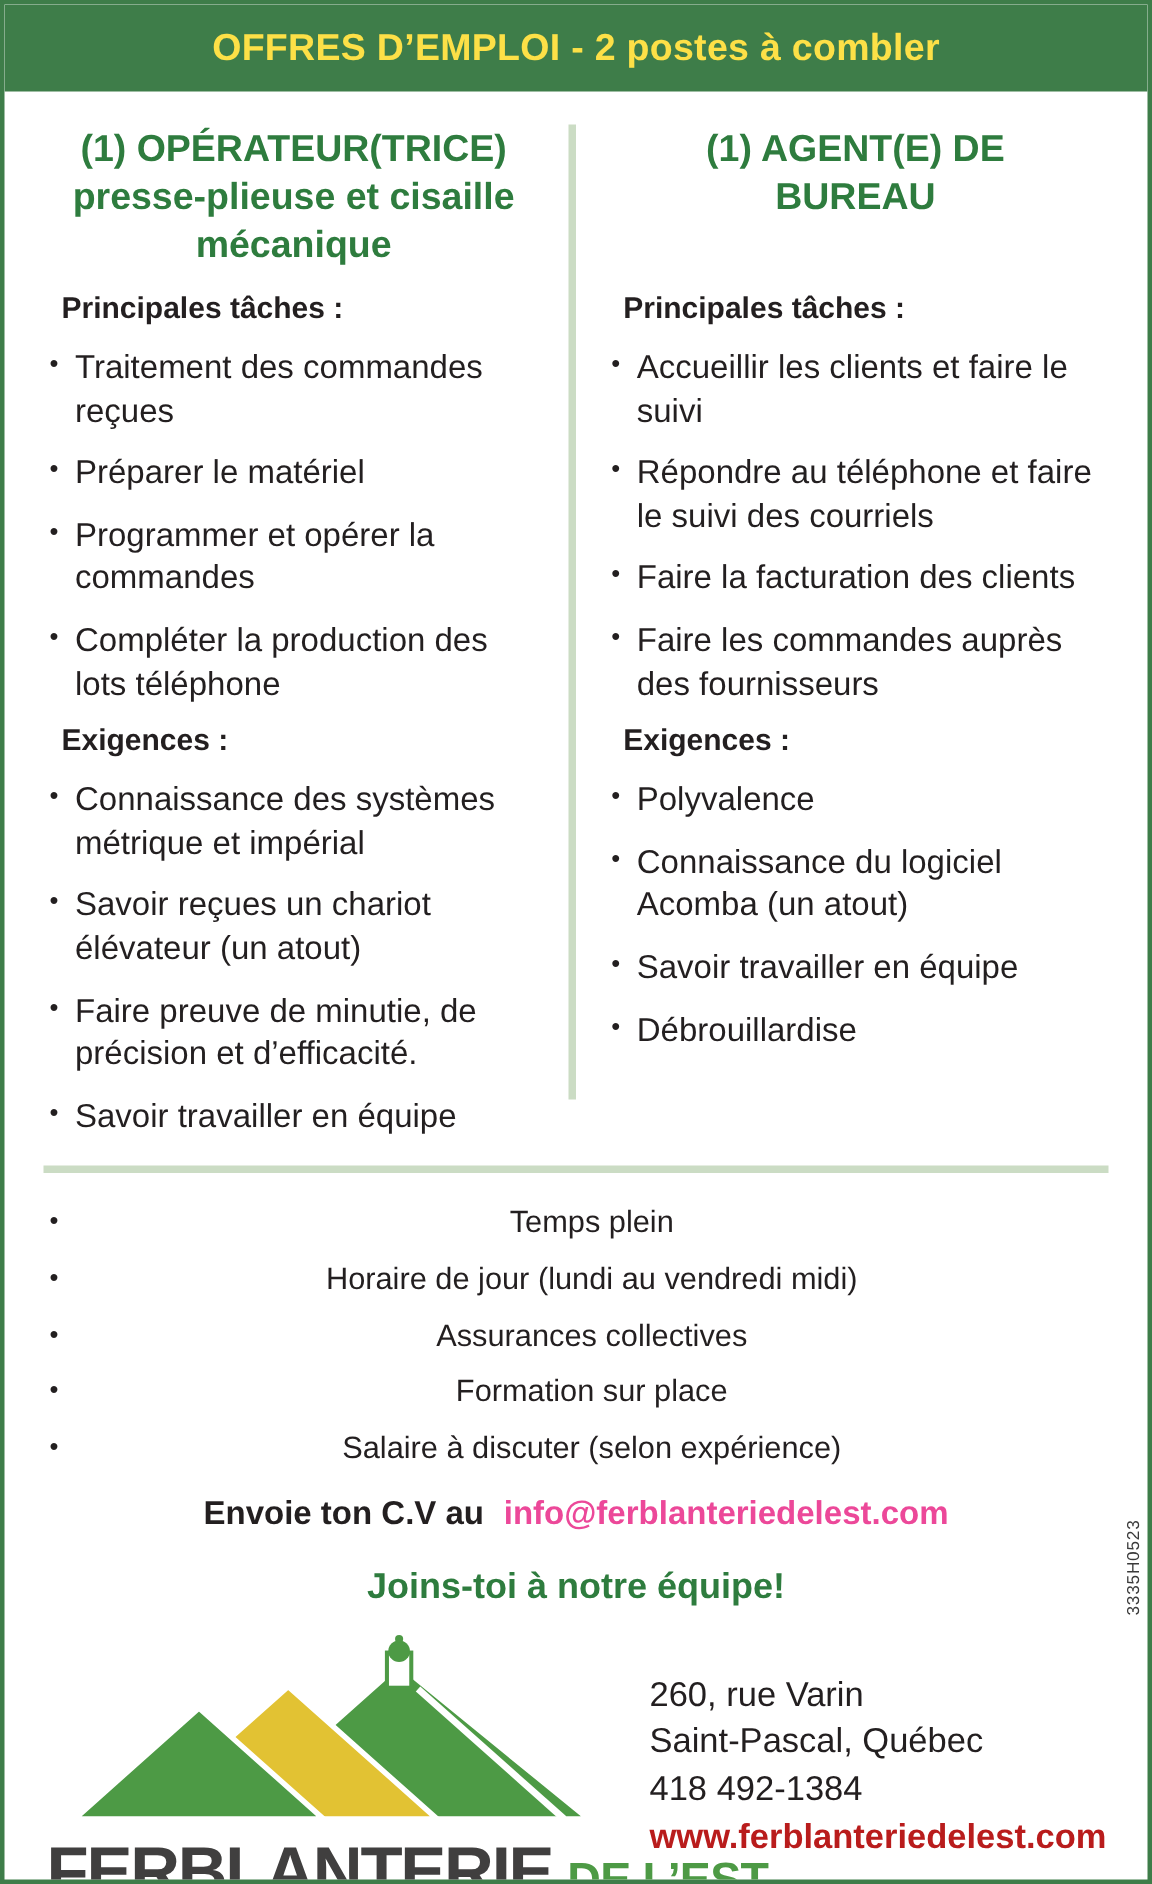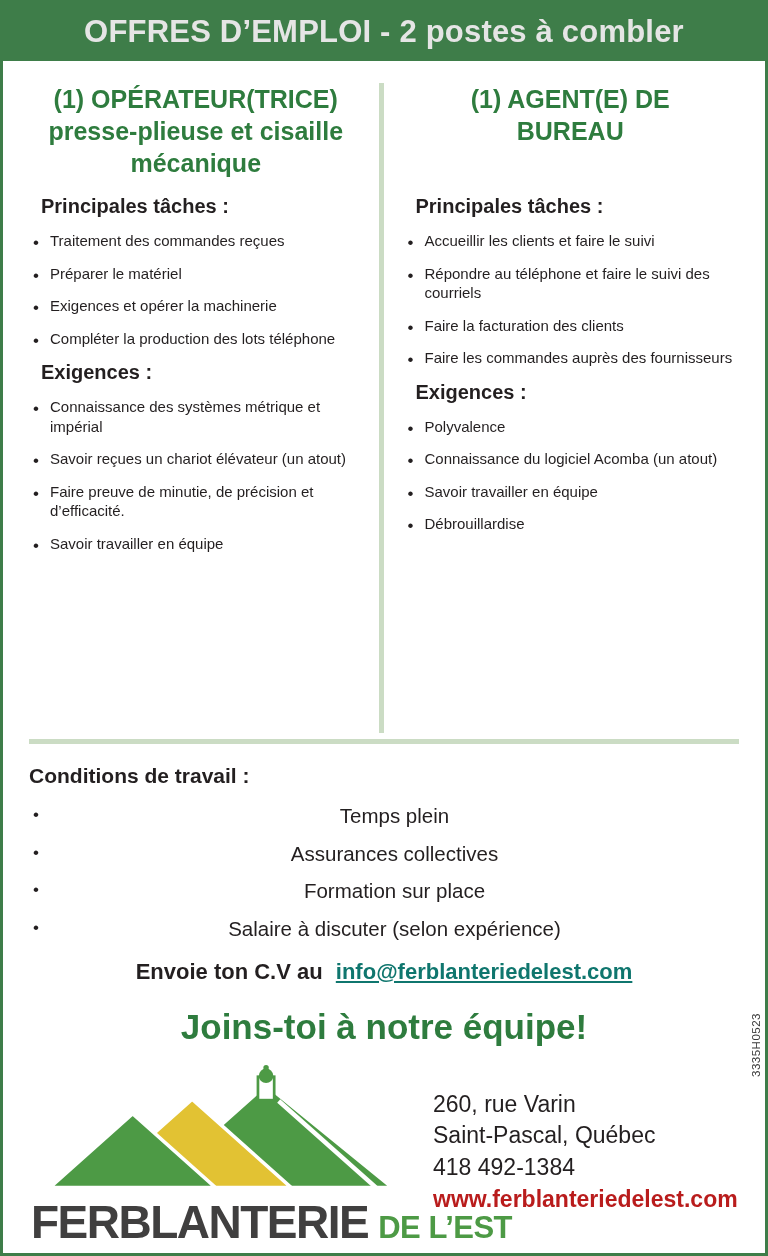--- a/index.html
+++ b/index.html
@@ -2,51 +2,51 @@
 <html><head>
 <meta charset="utf-8">
 <style>
   html,body { margin:0; padding:0; background:#fff; }
   .page {
     position:relative; width:768px; height:1256px; box-sizing:border-box;
     border:3px solid #3e7d49; background:#fff; overflow:hidden;
     font-family:"Liberation Sans", sans-serif; color:#231f20;
   }
   .header { background:#3e7d49; height:58px; display:flex; align-items:center; justify-content:center; }
-  .header .title { color:#e5e5e5; font-size:31px; font-weight:bold; letter-spacing:0.2px; }
+  .header .title { color:#fde047; font-size:25px; font-weight:bold; letter-spacing:0.2px; }
 
   .columns { display:flex; padding:20px 28px 0 26px; }
   .col { flex:1; min-width:0; }
   .col-left  { padding-right:16px; }
   .col-right { padding-left:20px; }
   .vdivider { width:5px; background:#cbdcc4; flex:none; margin-top:2px; height:650px; }
 
   .col-title {
     color:#2e7c3e; font-size:25px; font-weight:bold; text-align:center;
     line-height:1.28; min-height:100px; margin:2px 0 12px;
   }
   .col-right .col-title { padding:0 26px; }
 
   .section-label { font-size:20px; font-weight:bold; margin:10px 12px 13px; }
 
-  ul.blist { list-style:none; margin:0; padding:0; font-size:15px; line-height:1.3; }
+  ul.blist { list-style:none; margin:0; padding:0; font-size:22px; line-height:1.3; }
   ul.blist li { position:relative; padding-left:21px; margin-bottom:13px; }
   ul.blist li::before { content:"•"; position:absolute; left:4px; top:1px; font-size:17px; }
 
   .hdivider { height:5px; background:#cbdcc4; margin:6px 26px 0; }
 
   .conditions { padding:20px 26px 0; }
   .conditions .section-label { font-size:21px; margin:0 0 15px; }
   .conditions ul.blist { font-size:20.5px;text-align:center; }
   .conditions ul.blist li { margin-bottom:11px; }
 
   .cv-line { text-align:center; font-size:22px; font-weight:bold; margin-top:16px; }
-  .cv-line .email { color:#0f766e; margin-left:7px;text-decoration:underline; }
+  .cv-line .email { color:#ec4899; margin-left:7px; }
 
-  .tagline { text-align:center; color:#2e7c3e; font-size:35px; font-weight:bold; margin-top:22px; }
+  .tagline { text-align:center; color:#2e7c3e; font-size:24px; font-weight:bold; margin-top:22px; }
 
   .footer { display:flex; padding:18px 12px 0 28px; }
   .logo-block { width:402px; flex:none; }
   .logo-art { display:block; }
   .logo-text { display:flex; align-items:baseline; margin-top:2px; white-space:nowrap; }
   .logo-main { font-size:46px; font-weight:bold; color:#403f3f; letter-spacing:-1.5px; }
   .logo-sub  { font-size:31px; font-weight:bold; color:#4d9a45; margin-left:10px; letter-spacing:-0.5px; }
 
   .address { padding-top:24px; font-size:23px; line-height:1.38; }
   .address .website { color:#b91c1c; font-weight:bold; }
@@ -67,21 +67,21 @@
 
   <div class="columns">
 
     <div class="col col-left">
       <div class="col-title">(1) OPÉRATEUR(TRICE) presse-plieuse et cisaille mécanique</div>
 
       <div class="section-label">Principales tâches :</div>
       <ul class="blist">
         <li>Traitement des commandes reçues</li>
         <li>Préparer le matériel</li>
-        <li>Exigences et opérer la machinerie</li>
+        <li>Programmer et opérer la commandes</li>
         <li>Compléter la production des lots téléphone</li>
       </ul>
 
       <div class="section-label">Exigences :</div>
       <ul class="blist">
         <li>Connaissance des systèmes métrique et impérial</li>
         <li>Savoir reçues un chariot élévateur (un atout)</li>
         <li>Faire preuve de minutie, de précision et d’efficacité.</li>
         <li>Savoir travailler en équipe</li>
       </ul>
@@ -107,23 +107,23 @@
         <li>Savoir travailler en équipe</li>
         <li>Débrouillardise</li>
       </ul>
     </div>
 
   </div>
 
   <div class="hdivider"></div>
 
   <div class="conditions">
-    <div class="section-label">Conditions de travail :</div>
     <ul class="blist">
       <li>Temps plein</li>
+      <li>Horaire de jour (lundi au vendredi midi)</li>
       <li>Assurances collectives</li>
       <li>Formation sur place</li>
       <li>Salaire à discuter (selon expérience)</li>
     </ul>
   </div>
 
   <div class="cv-line">
     <span>Envoie ton C.V au</span>
     <span class="email">info@ferblanteriedelest.com</span>
   </div>

